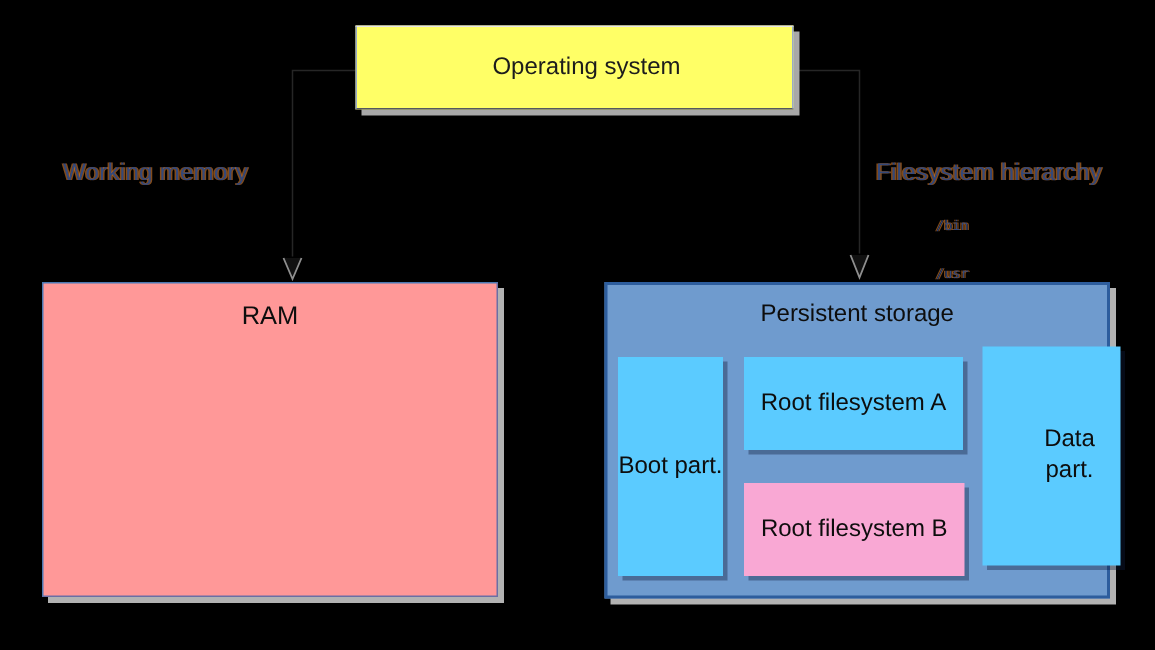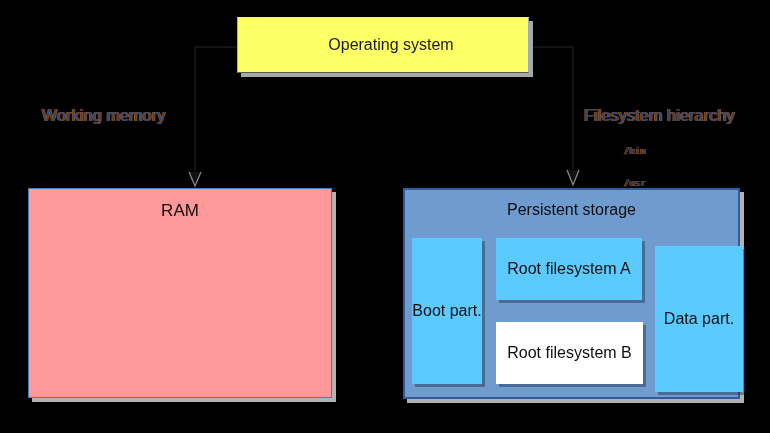--- a/index.html
+++ b/index.html
@@ -55,22 +55,22 @@
   }
   .part{
     position:absolute;
     background:#5bcbff;
     box-shadow:3px 3px 0 rgba(15,30,60,.38);
     display:flex;align-items:center;justify-content:center;text-align:center;
     font-size:16px;color:#0d0d0d;line-height:1.3;
   }
   .part-boot{left:7px;top:48px;width:70px;height:146px;}
   .part-rfsa{left:91px;top:48px;width:146px;height:62px;}
-  .part-rfsb{left:91px;top:132px;width:147px;height:62px;background:#ffffff;}
-  .part-data{left:250px;top:56px;width:88px;height:146px;}
+  .part-rfsb{left:91px;top:132px;width:147px;height:62px;background:#f9a8d4;}
+  .part-data{left:250px;top:41px;width:68px;height:146px;padding-left:24px;}
   .connectors{position:absolute;left:0;top:0;width:770px;height:433px;pointer-events:none;}
 </style>
 </head>
 <body>
 
 <div class="stage">
 
   <svg class="connectors" viewBox="0 0 770 433" xmlns="http://www.w3.org/2000/svg">
 
     <path d="M237,47 L195,47 L195,171" stroke="#262626" stroke-width="1" fill="none"></path>

